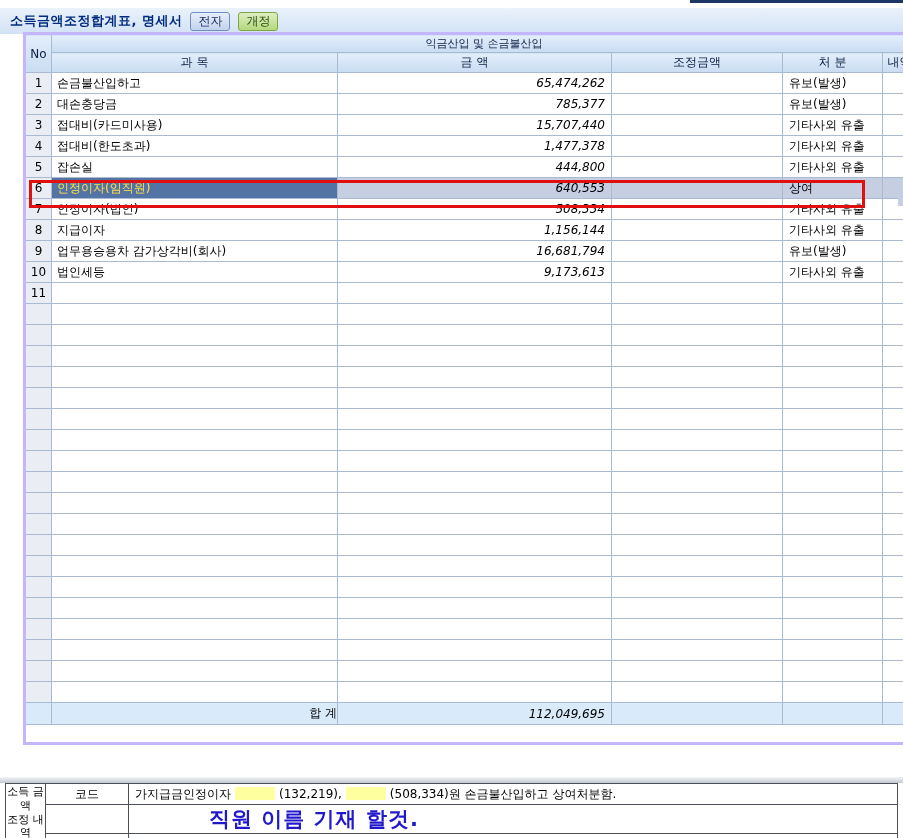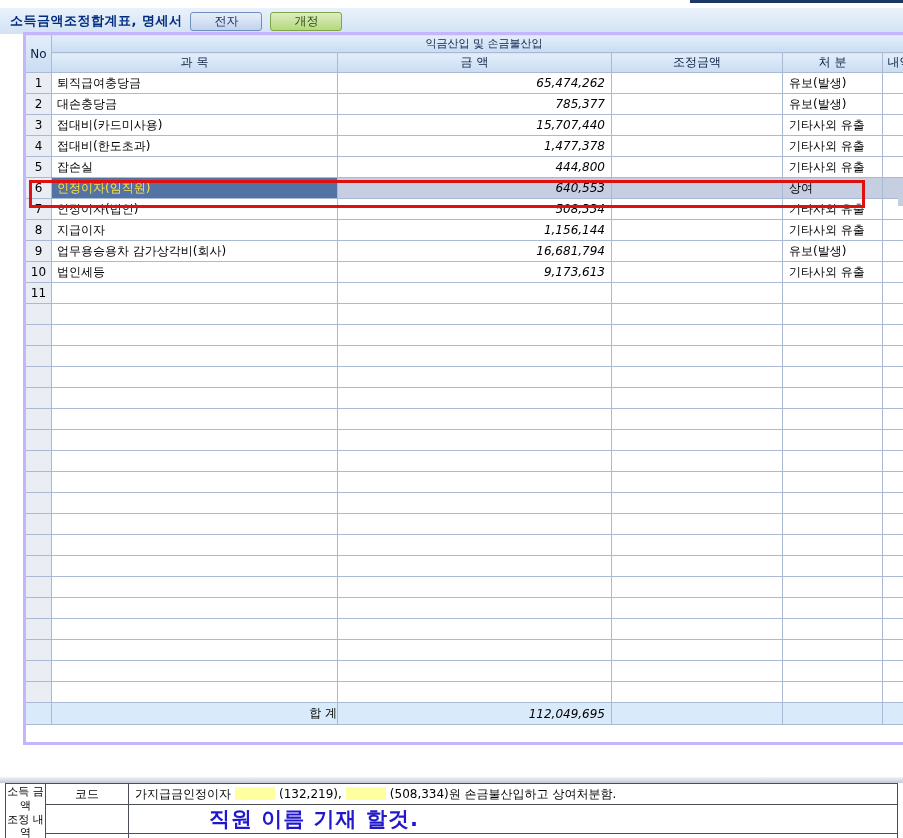--- a/index.html
+++ b/index.html
@@ -5,21 +5,21 @@
   * { margin:0; padding:0; box-sizing:border-box; }
   html,body { width:903px; height:838px; overflow:hidden; background:#fff;
               font-family:"DejaVu Sans","Liberation Sans",sans-serif; }
   .page { position:relative; width:903px; height:838px; background:#fff; }
 
   
   .topbar { position:absolute; left:0; top:0; width:903px; height:26px;
             background:linear-gradient(#eaf2fb,#d2e2f4);
             display:flex; align-items:center;margin-top:8px; }
   .title { color:#002b7f; font-weight:bold; font-size:13px; margin-left:10px; letter-spacing:0.5px; }
-  .tb-btn { font-size:12px; height:19px; line-height:17px; padding:0 23px; margin-left:8px;
+  .tb-btn { font-size:12px; height:19px; line-height:17px; padding:0 7px; margin-left:8px;
             border-radius:3px; cursor:pointer; }
   .btn-elec { background:linear-gradient(#e7eefb,#c2d3ec); border:1px solid #6f8fbf; color:#1a2a5a; }
   .btn-rev  { background:linear-gradient(#ddeec0,#b5d87e); border:1px solid #7fa646; color:#2a4a10; }
   .darkstrip { position:absolute; left:690; top:0; left:690px; width:213px; height:3px; background:#1c3666; }
 
   
   .grid-wrap { position:absolute; left:5px; top:32px; }
   table.grid { border-collapse:collapse; table-layout:fixed; width:893px; font-size:12px;
                border:3px solid #c4b5fd;margin-left:18px; }
   table.grid td, table.grid th { border:1px solid #a9bad2; overflow:hidden; white-space:nowrap; }
@@ -93,21 +93,21 @@
           <th class="col-hd">과  목</th>
           <th class="col-hd">금  액</th>
           <th class="col-hd">조정금액</th>
           <th class="col-hd">처  분</th>
           <th class="col-hd">내역</th>
         </tr>
       </thead>
       <tbody id="grid-body">
           <tr>
             <td class="no-cell">1</td>
-            <td class="subject-cell">퇴직급여충당금</td>
+            <td class="subject-cell">손금불산입하고</td>
             <td class="amount-cell">65,474,262</td>
             <td class="adjust-cell"></td>
             <td class="disp-cell">유보(발생)</td>
             <td class="detail-cell"></td>
           </tr>
           <tr>
             <td class="no-cell">2</td>
             <td class="subject-cell">대손충당금</td>
             <td class="amount-cell">785,377</td>
             <td class="adjust-cell"></td>

